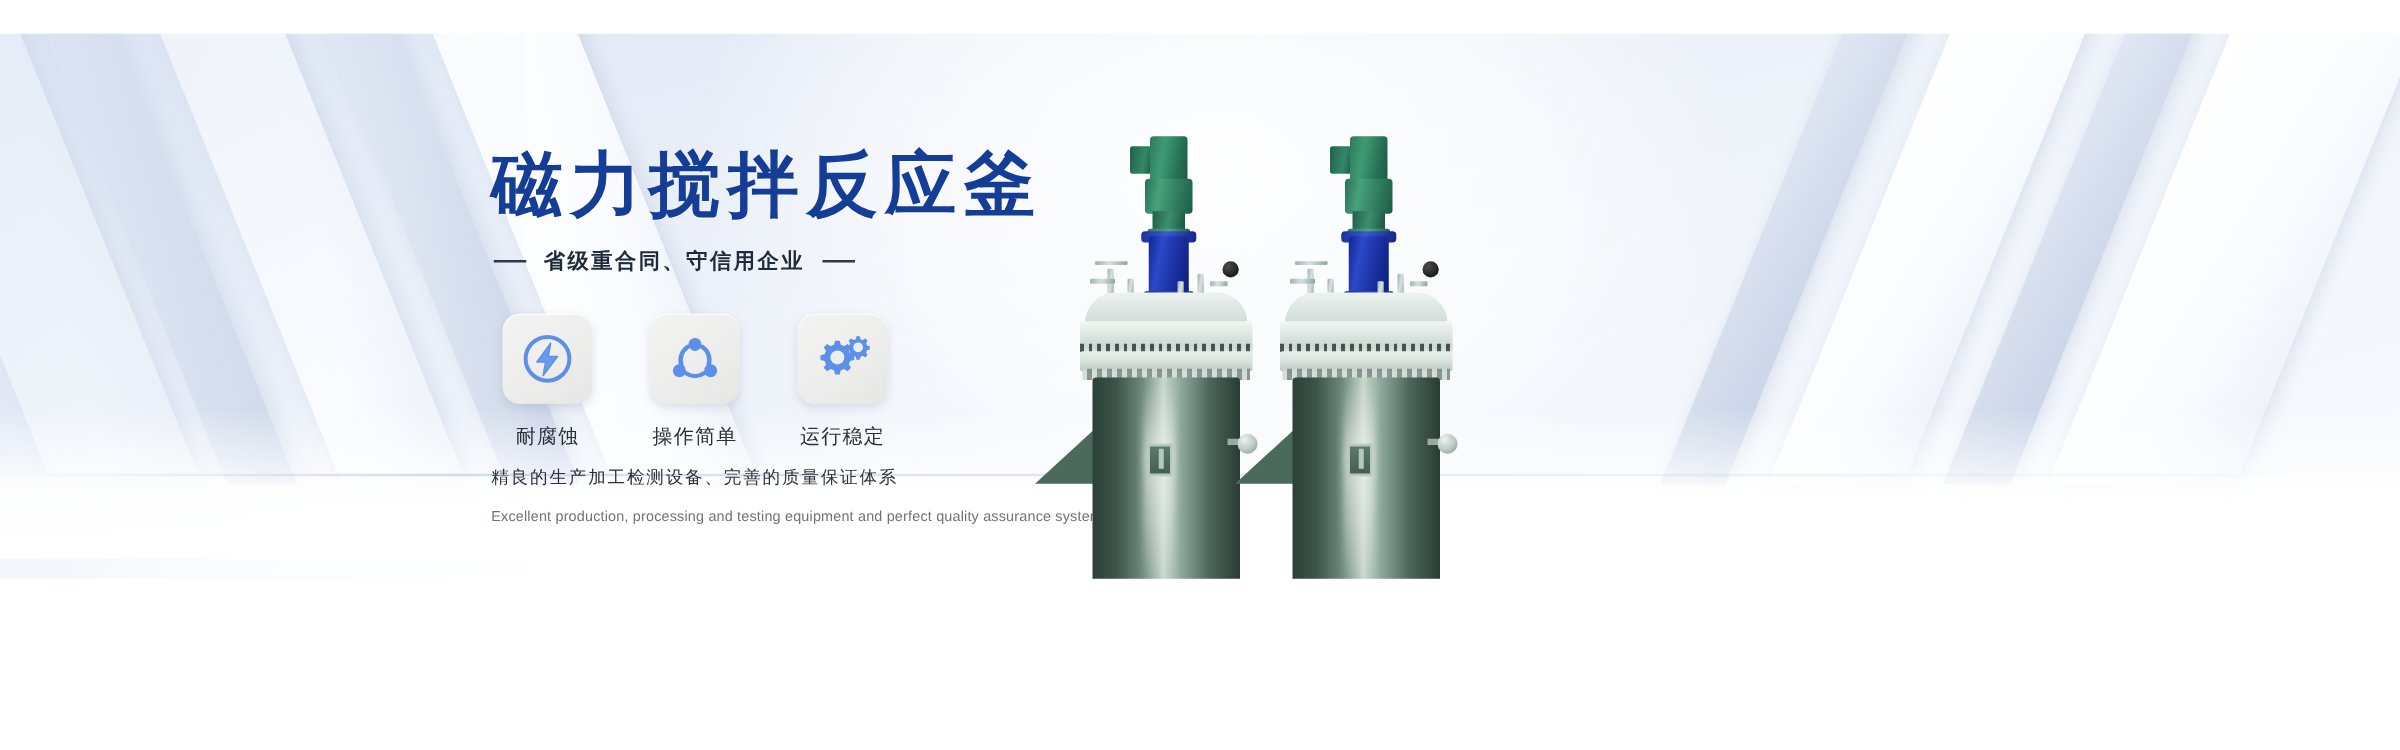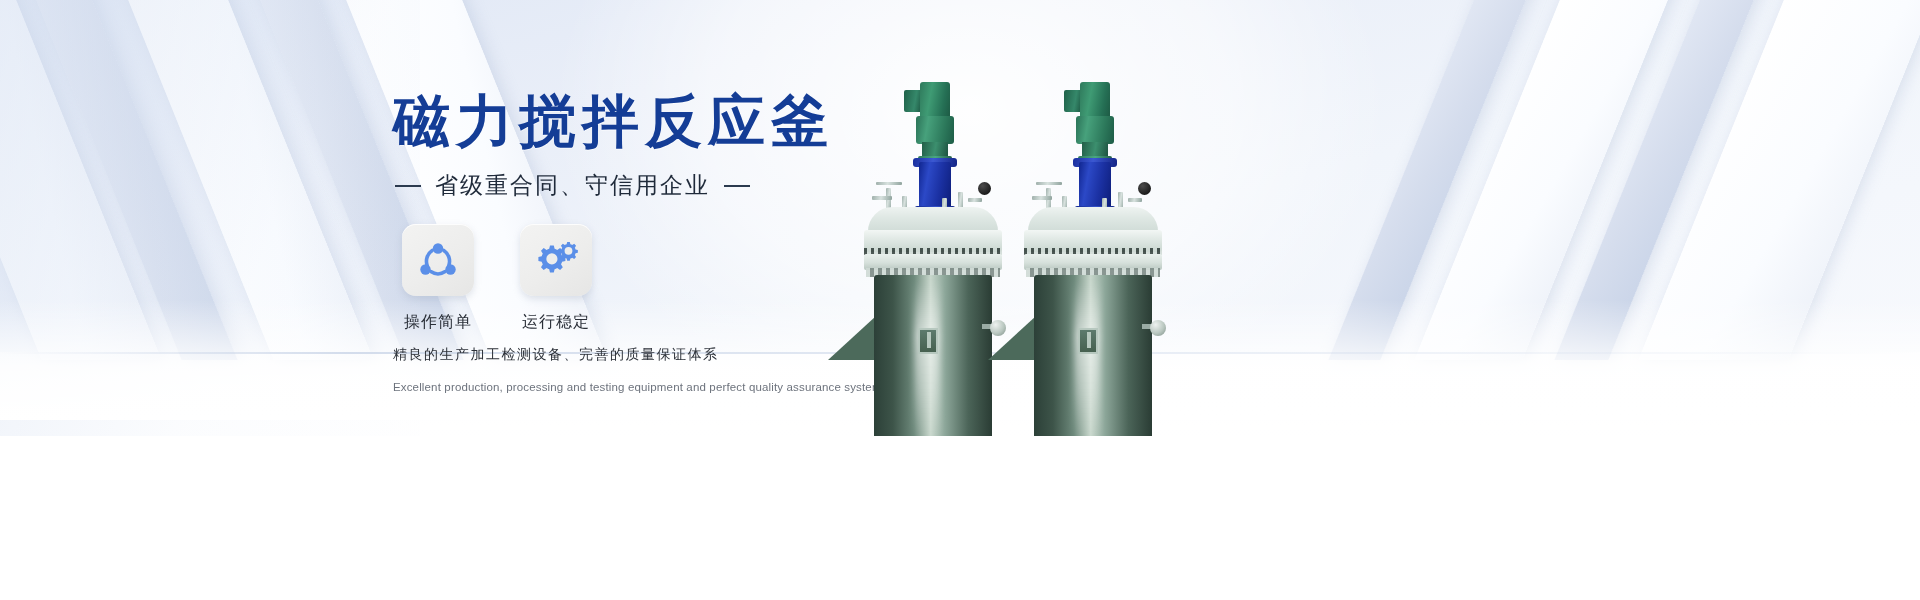--- a/index.html
+++ b/index.html
@@ -9,20 +9,21 @@
     background:#ffffff;
   }
 
   .banner {
     position:relative;
     width:1920px;
     height:436px;
     overflow:hidden;
     background:
       linear-gradient(180deg,#eef2fa 0%,#e7edf8 38%,#f4f7fc 52%,#ffffff 62%,#ffffff 100%);
+    margin-top: 27px;
   }
 
   
   .bg-wrap { position:absolute; inset:0; overflow:hidden; }
 
   .sky {
     position:absolute; left:0; top:0; width:1920px; height:360px;
     background:linear-gradient(165deg,#dfe7f5 0%,#e9eef8 30%,#f1f5fb 60%,#f7f9fd 100%);
   }
   .floor {
@@ -92,23 +93,24 @@
   }
 
   .subtitle-row {
     position:absolute; left:395px; top:170px;
     display:flex; align-items:center; gap:14px;
     white-space:nowrap;
   }
   .dash { width:26px; height:2px; background:#2b3a4f; display:block; }
   .subtitle-text {
     font-family:"DejaVu Sans","Liberation Sans",sans-serif;
-    font-size:23px;
+    font-size:17px;
     color:#1f2a3a;
     letter-spacing:2px;
+    font-weight:bold;
   }
 
   
   .features {
     position:absolute; left:402px; top:224px;
     display:flex; gap:46px;
   }
   .feature { width:72px; display:flex; flex-direction:column; align-items:center; }
   .feature-tile {
     width:72px; height:72px; border-radius:14px;
@@ -303,20 +305,29 @@
     <div class="title">磁力搅拌反应釜</div>
 
     <div class="subtitle-row">
       <span class="dash"></span>
       <span class="subtitle-text">省级重合同、守信用企业</span>
       <span class="dash"></span>
     </div>
 
     <div class="features">
 
+      <div class="feature">
+        <div class="feature-tile">
+          <svg width="44" height="44" viewBox="0 0 44 44">
+            <circle cx="22" cy="22" r="17.5" fill="none" stroke="#5b8fe8" stroke-width="3.2"></circle>
+            <path d="M24.5 9.5 L13.5 24.5 L20.5 24.5 L18.5 35.5 L30 20.2 L22.6 20.2 Z" fill="#6c9aea" stroke="#5b8fe8" stroke-width="1.2" stroke-linejoin="round"></path>
+          </svg>
+        </div>
+        <div class="feature-label">耐腐蚀</div>
+      </div>
 
       <div class="feature">
         <div class="feature-tile">
           <svg width="44" height="44" viewBox="0 0 44 44">
             <path d="M11.2 27.5 A13 13 0 0 1 16.2 12.4" fill="none" stroke="#5b8fe8" stroke-width="3.6" stroke-linecap="round"></path>
             <path d="M27.8 12.4 A13 13 0 0 1 32.8 27.5" fill="none" stroke="#5b8fe8" stroke-width="3.6" stroke-linecap="round"></path>
             <path d="M14.8 33.6 A13 13 0 0 0 29.2 33.6" fill="none" stroke="#5b8fe8" stroke-width="3.6" stroke-linecap="round"></path>
             <circle cx="22" cy="10.5" r="5.2" fill="#5b8fe8"></circle>
             <circle cx="9.5" cy="31.5" r="5.2" fill="#5b8fe8"></circle>
             <circle cx="34.5" cy="31.5" r="5.2" fill="#5b8fe8"></circle>

